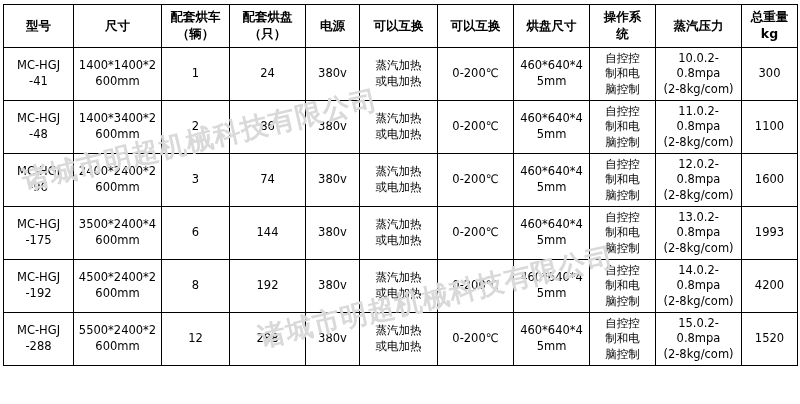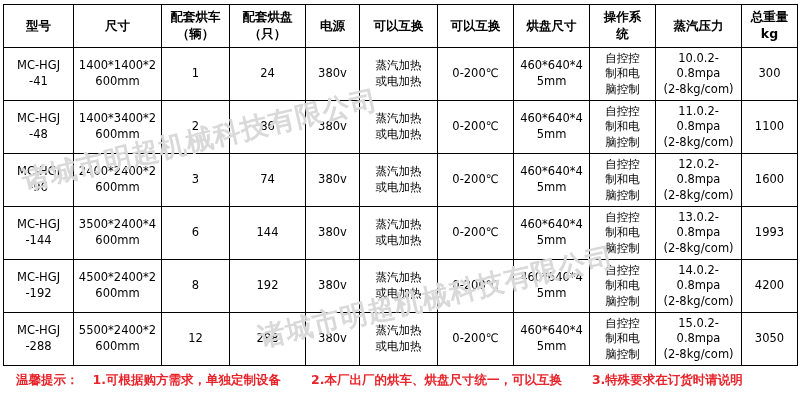--- a/index.html
+++ b/index.html
@@ -254,21 +254,21 @@
           <span>脑控制</span></span></td>
         <td><span class="cell-lines">
           <span>12.0.2-0.8mpa</span>
           <span>(2-8kg/com)</span></span></td>
         <td>1600</td>
       </tr>
 
       <tr>
         <td><span class="cell-lines">
           <span>MC-HGJ</span>
-          <span>-144</span></span></td>
+          <span>-175</span></span></td>
         <td><span class="cell-lines">
           <span>3500*2400*4</span>
           <span>600mm</span></span></td>
         <td>6</td>
         <td>144</td>
         <td>380v</td>
         <td><span class="cell-lines">
           <span>蒸汽加热</span>
           <span>或电加热</span></span></td>
         <td>0-200℃</td>
@@ -329,26 +329,20 @@
         <td><span class="cell-lines">
           <span>460*640*4</span>
           <span>5mm</span></span></td>
         <td><span class="cell-lines">
           <span>自控控</span>
           <span>制和电</span>
           <span>脑控制</span></span></td>
         <td><span class="cell-lines">
           <span>15.0.2-0.8mpa</span>
           <span>(2-8kg/com)</span></span></td>
-        <td>3050</td>
+        <td>1520</td>
       </tr>
 
     </tbody>
   </table>
 
-  <div class="note">
-    <span class="lbl">温馨提示：</span>
-    <span class="seg">1.可根据购方需求，单独定制设备</span>
-    <span class="seg">2.本厂出厂的烘车、烘盘尺寸统一，可以互换</span>
-    <span class="seg last">3.特殊要求在订货时请说明</span>
-  </div>
 
 </div>
 
 </body></html>

